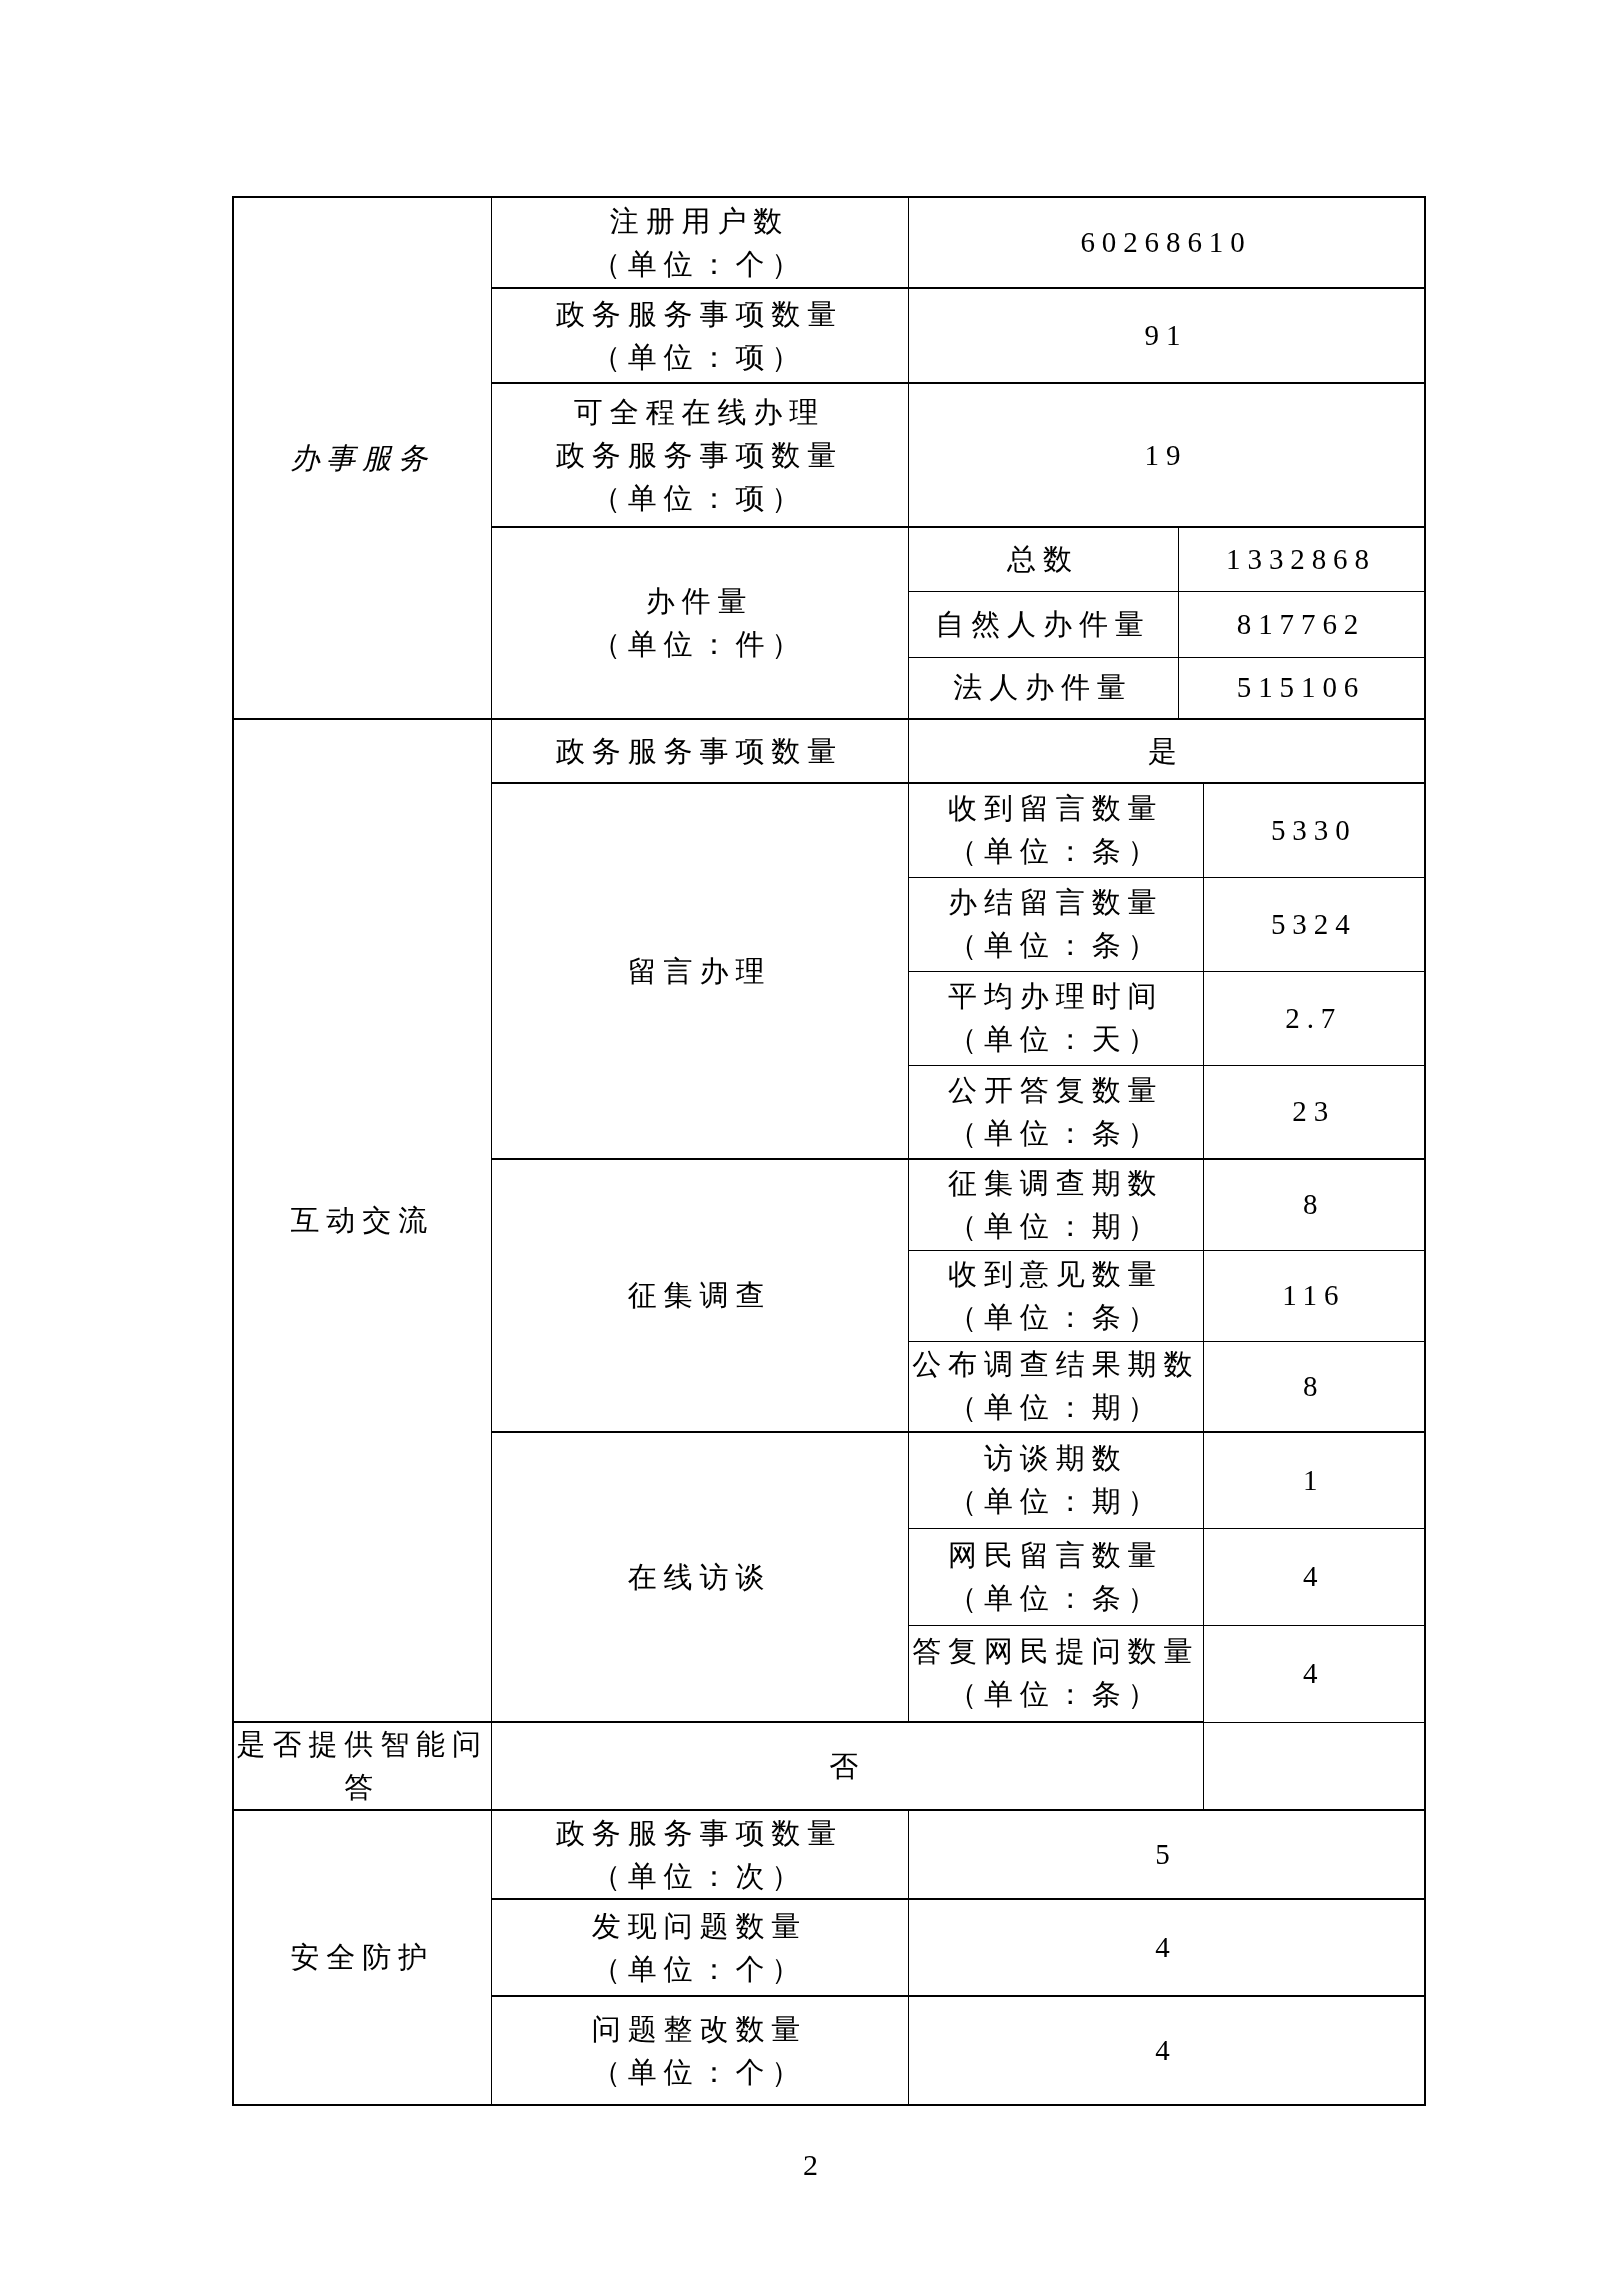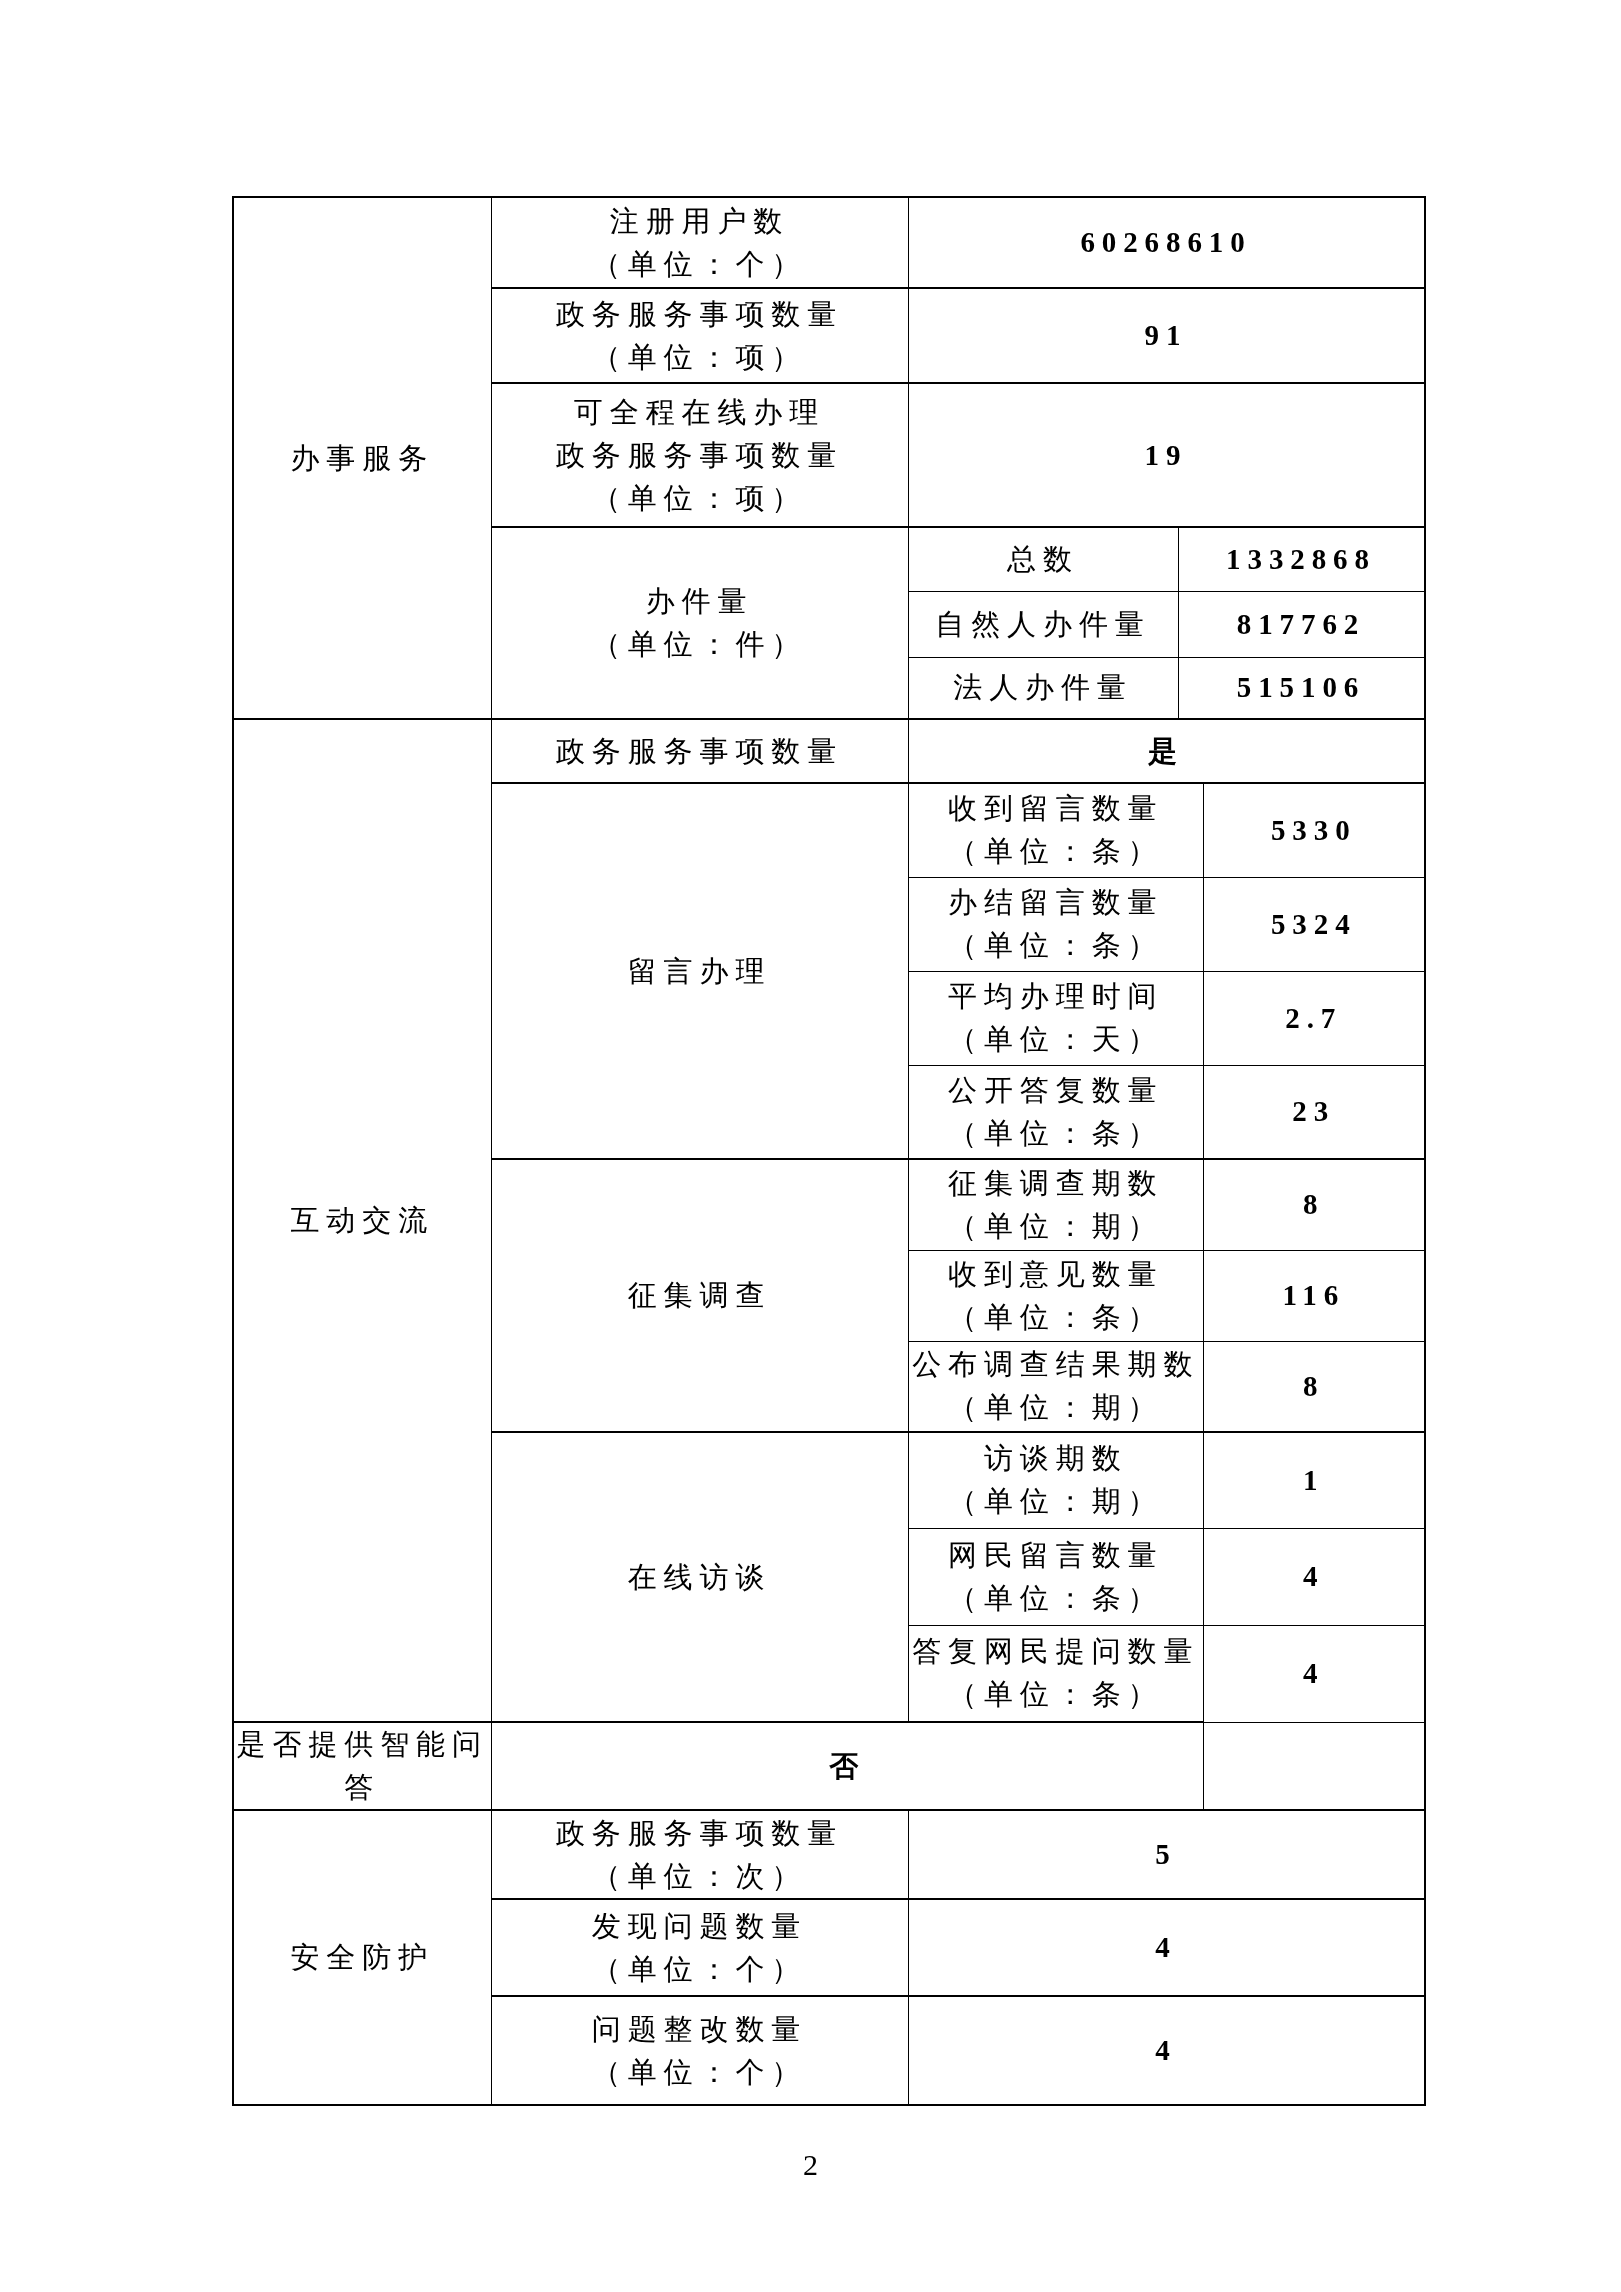--- a/index.html
+++ b/index.html
@@ -35,27 +35,27 @@
     line-height: 43px;
     overflow: hidden;
   }
   td.cat, td.lbl {
     border-right-width: 2px;
     margin-top: 40px;
   }
   td.val {
     font-size: 30px;
     letter-spacing: 2px;
-    font-weight: bold;
   }
   tr.bt2 > td { border-top-width: 2px; }
   tr.bt3 > td { border-top-width: 2.9px; }
   td.top-align {
     vertical-align: top;
     padding-top: 15.7px;
+    font-style: italic;
   }
   .pageno {
     position: absolute;
     top: 2148px;
     left: 0;
     width: 100%;
     text-align: center;
     font-size: 30px;
     letter-spacing: 0;
   }

